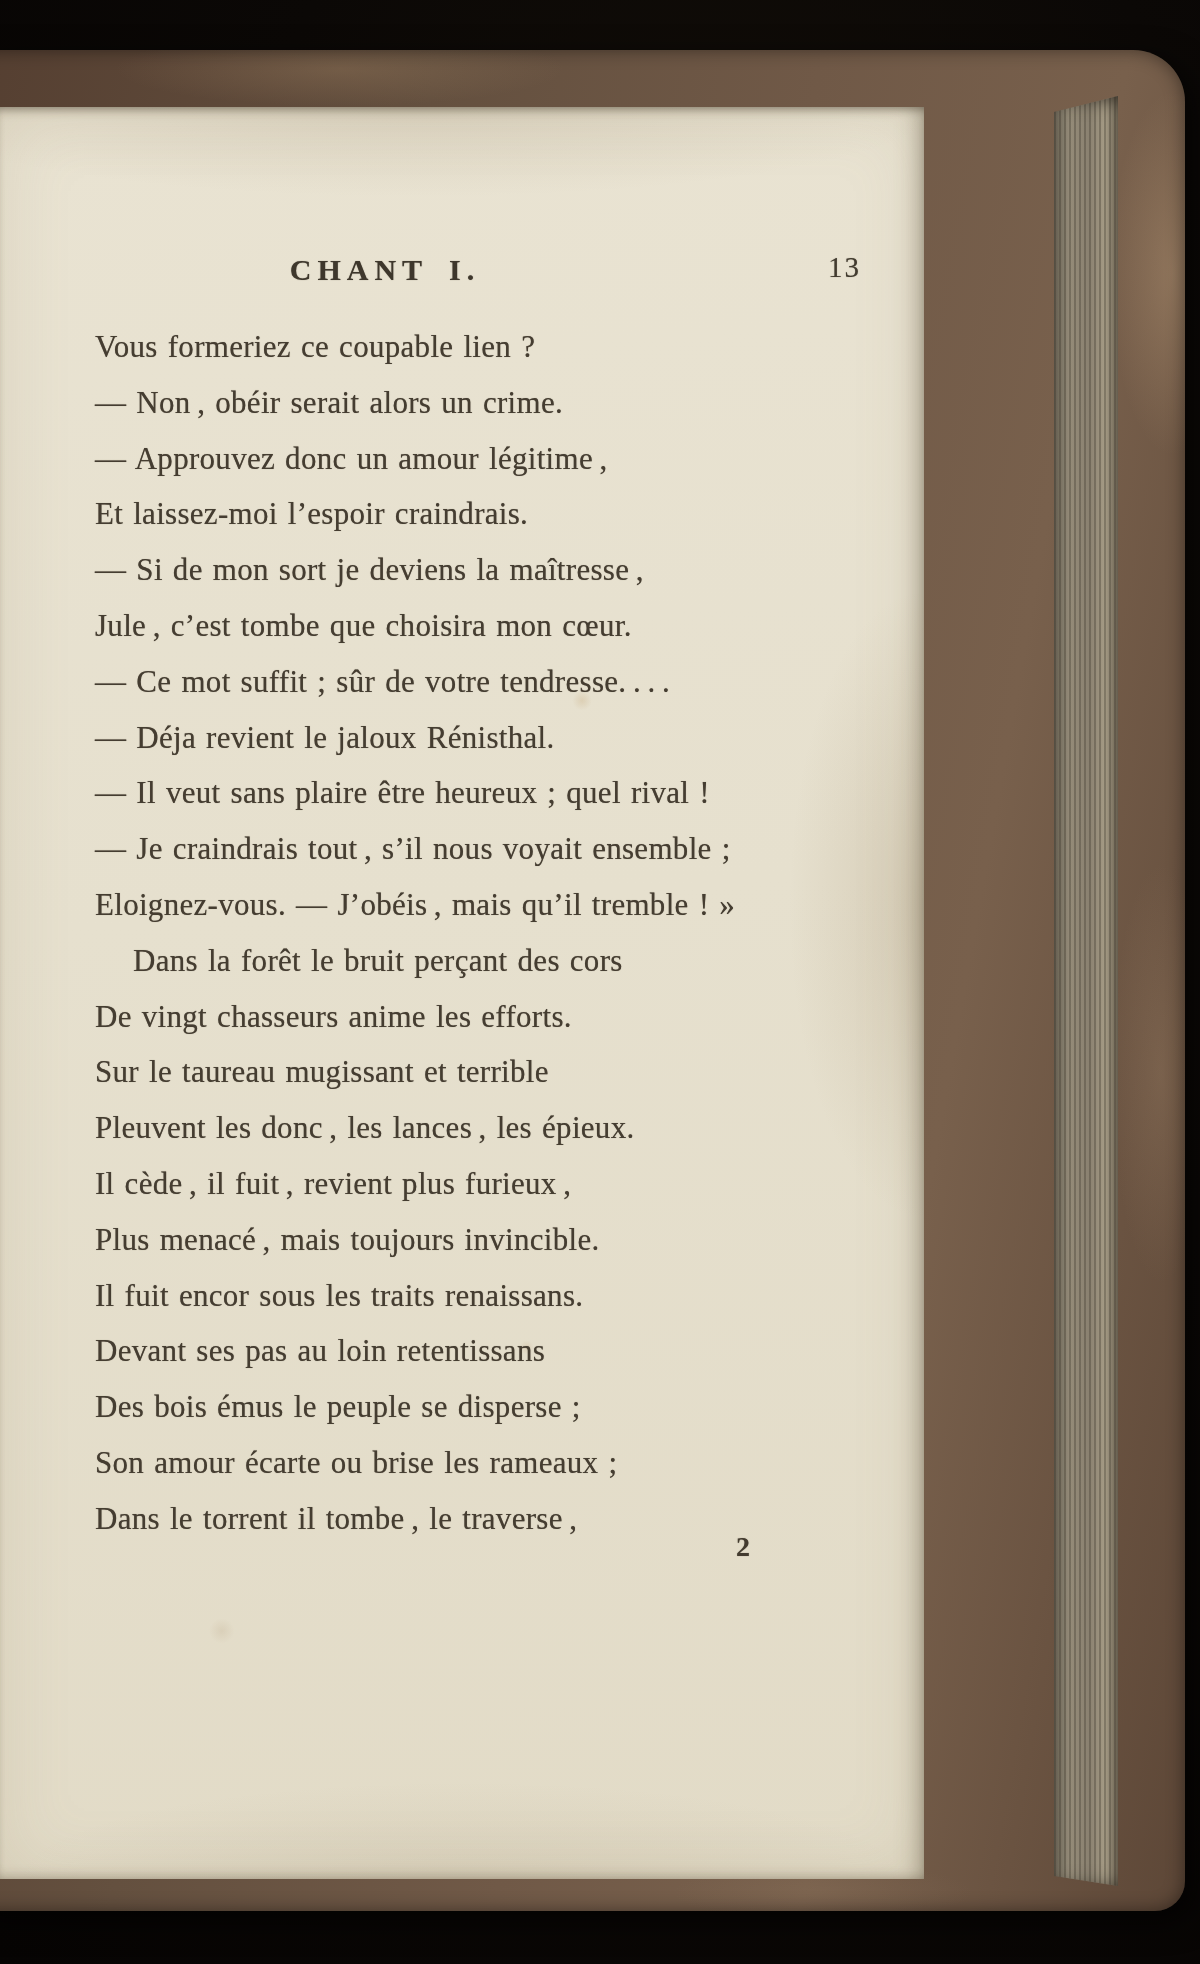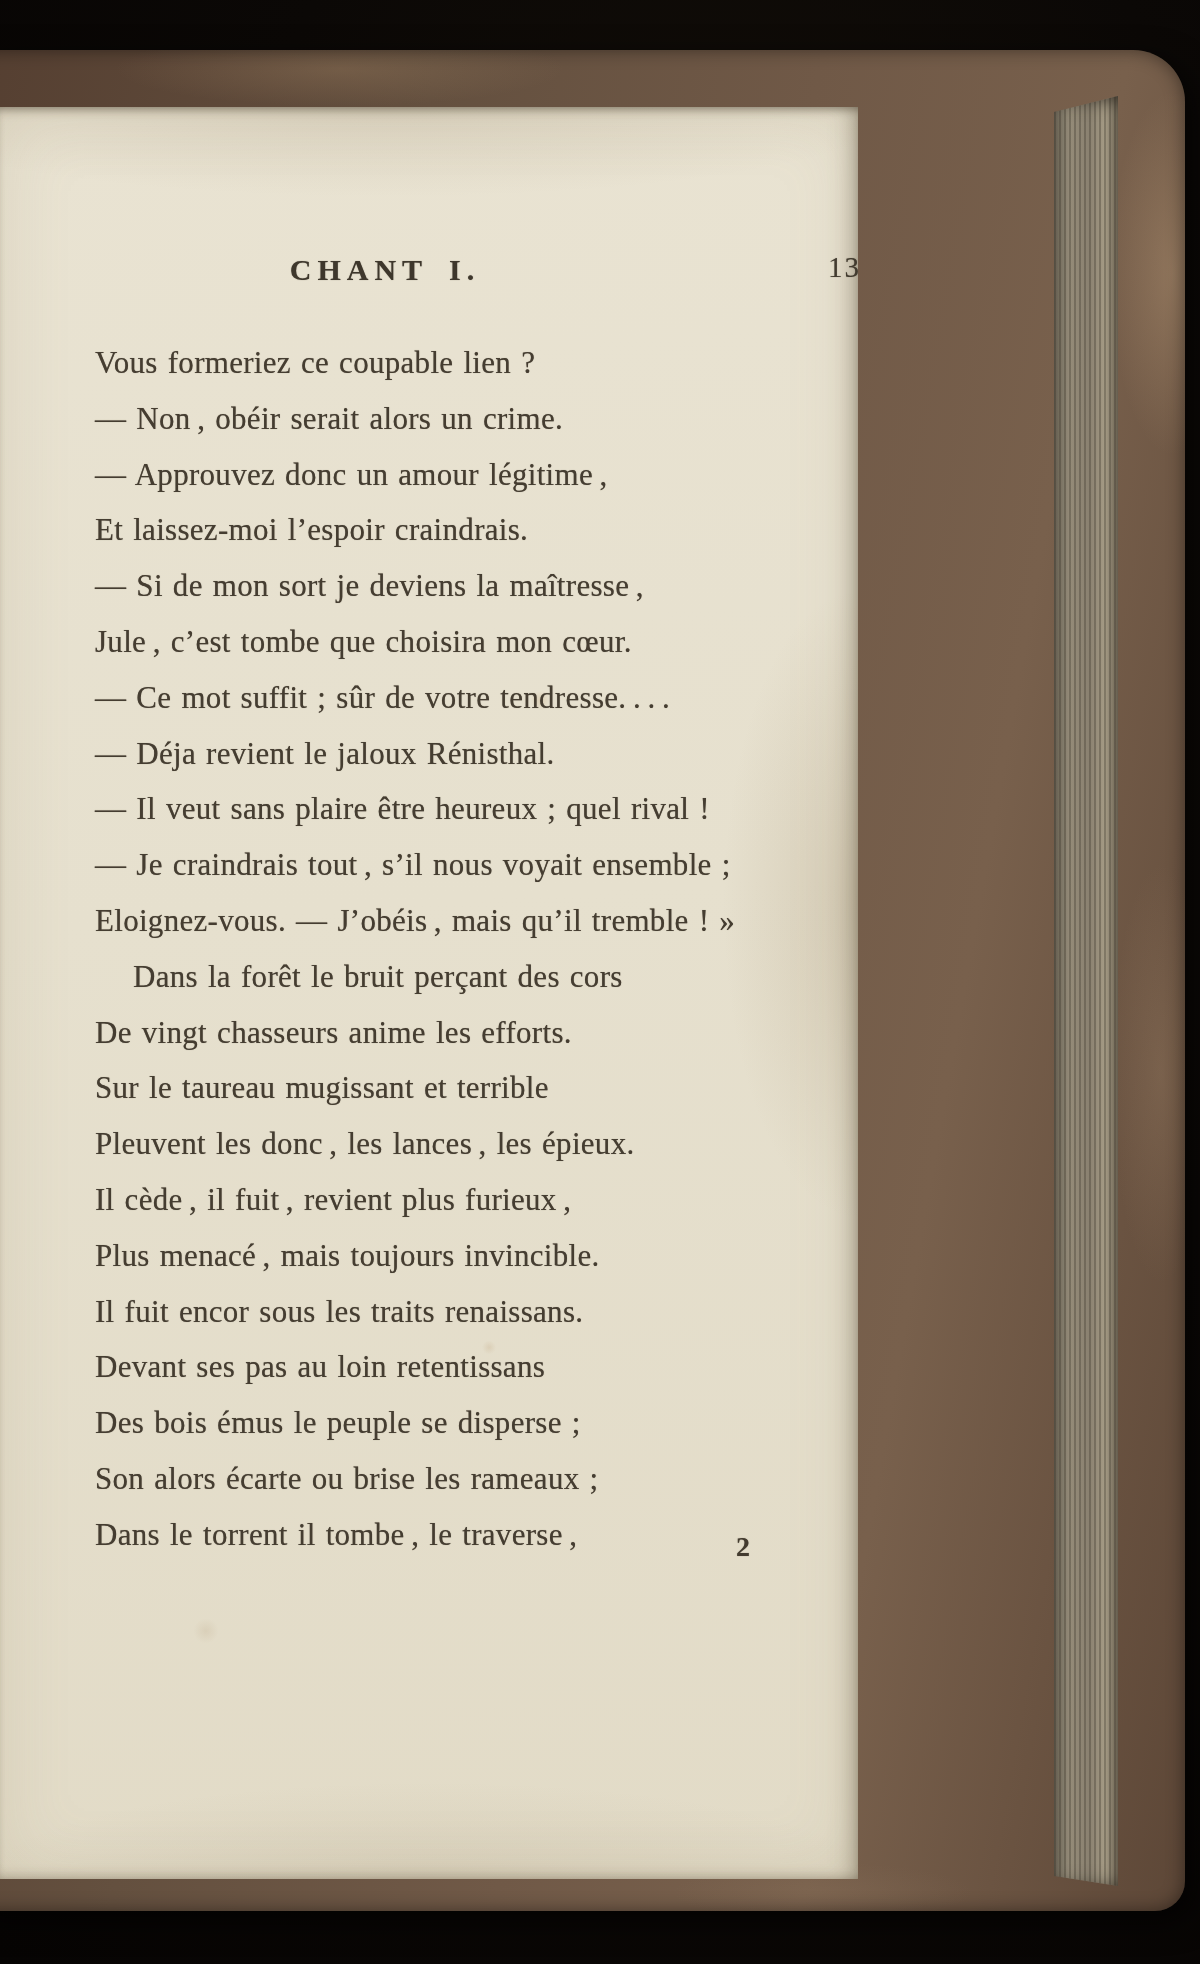--- a/index.html
+++ b/index.html
@@ -51,21 +51,21 @@
         rgba(0,0,0,0) 2px 5px),
       linear-gradient(90deg, #6f685a 0%, #948b78 25%, #8a8170 55%, #a59b85 80%, #756c5b 100%);
     box-shadow: inset 0 14px 18px -10px rgba(40,34,26,0.8), inset 0 -14px 18px -10px rgba(40,34,26,0.7);
   }
 
   
   .page {
     position: absolute;
     left: 0;
     top: 107px;
-    width: 858px;
+    width: 924px;
     height: 1772px;
     background:
       radial-gradient(circle 14px at 63% 33.5%, rgba(180,140,80,0.20), transparent 70%),
       radial-gradient(circle 10px at 57% 70%, rgba(170,130,80,0.16), transparent 70%),
       radial-gradient(circle 18px at 24% 86%, rgba(160,130,90,0.14), transparent 70%),
       radial-gradient(ellipse 180px 420px at 100% 45%, rgba(150,128,92,0.22), transparent 75%),
       radial-gradient(ellipse 700px 120px at 45% 0%, rgba(130,110,78,0.14), transparent 75%),
       radial-gradient(ellipse 600px 130px at 50% 100%, rgba(130,110,78,0.10), transparent 75%),
       linear-gradient(176deg, #e9e3d2 0%, #e6e0ce 45%, #e2dbc7 100%);
     box-shadow:
@@ -94,21 +94,21 @@
     left: 828px;
     top: 144px;
     font-size: 29px;
     color: #423b2f;
     letter-spacing: 2px;
     text-shadow: 0 0 1px rgba(62,55,44,0.5);
   }
   .poem {
     position: absolute;
     left: 95px;
-    top: 228px;
+    top: 212px;
     width: 760px;
     font-size: 31px;
     line-height: 55.8px;
     color: #453d31;
     letter-spacing: 0.3px;
     word-spacing: 2px;
     text-shadow: 0 0 0.7px rgba(66,58,46,0.65);
   }
   .line { white-space: nowrap; }
   .line.indent { padding-left: 38px; }
@@ -151,20 +151,20 @@
       <div class="line">Eloignez-vous. — J’obéis , mais qu’il tremble ! »</div>
       <div class="line indent">Dans la forêt le bruit perçant des cors</div>
       <div class="line">De vingt chasseurs anime les efforts.</div>
       <div class="line">Sur le taureau mugissant et terrible</div>
       <div class="line">Pleuvent les donc , les lances , les épieux.</div>
       <div class="line">Il cède , il fuit , revient plus furieux ,</div>
       <div class="line">Plus menacé , mais toujours invincible.</div>
       <div class="line">Il fuit encor sous les traits renaissans.</div>
       <div class="line">Devant ses pas au loin retentissans</div>
       <div class="line">Des bois émus le peuple se disperse ;</div>
-      <div class="line">Son alors écarte ou brise les rameaux ;</div>
+      <div class="line">Son amour écarte ou brise les rameaux ;</div>
       <div class="line">Dans le torrent il tombe , le traverse ,</div>
     </div>
 
     <div class="sig">2</div>
 
   </div>
 </div>
 
 </body></html>

